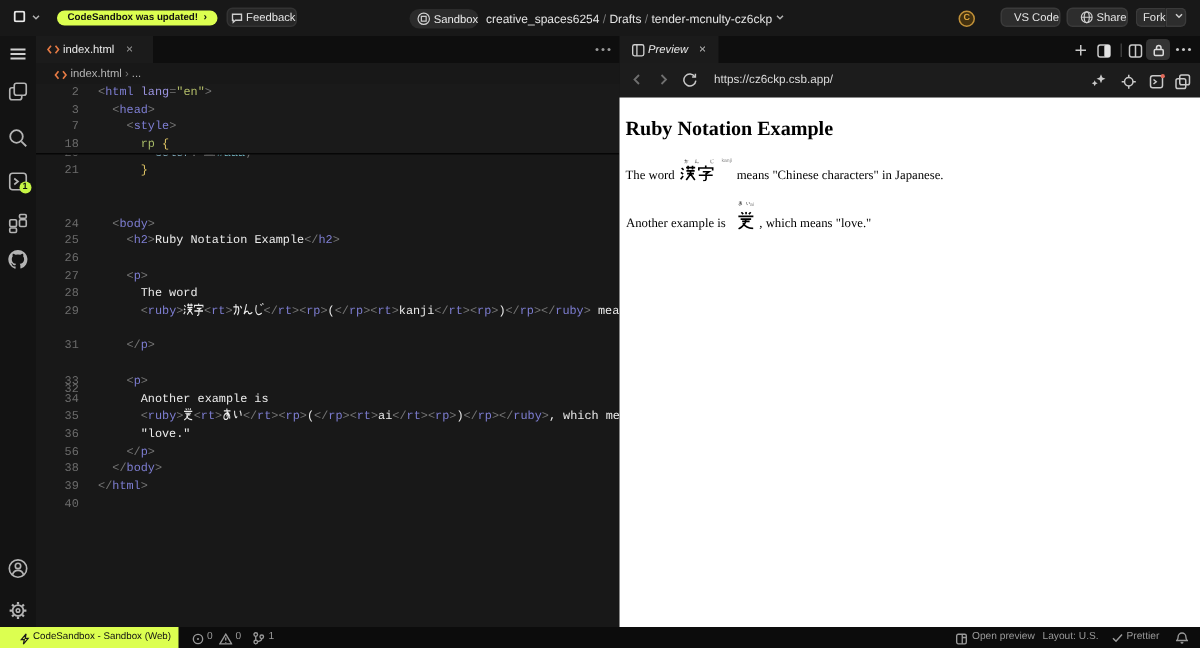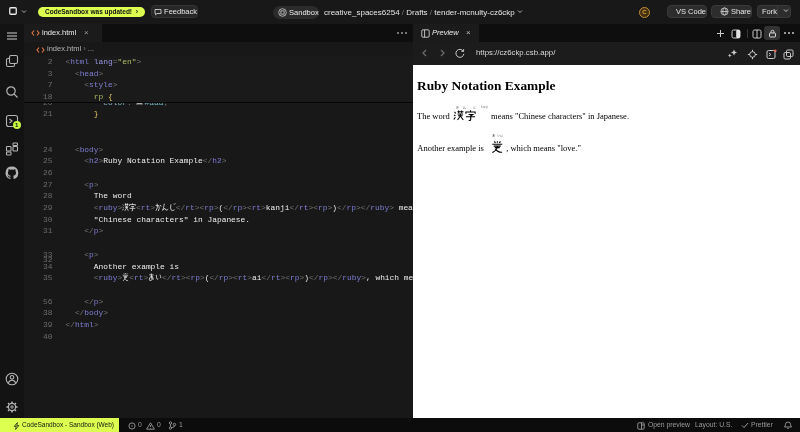--- a/index.html
+++ b/index.html
@@ -220,32 +220,32 @@
             <use href="#g-kan"></use>
           </svg></span><span class="ck"><svg viewBox="0 0 10 10" width="6.9" height="8.6" preserveAspectRatio="none">
             <use href="#g-ji2"></use>
           </svg></span><span class="pu">&lt;</span><span class="tg">rt</span><span class="pu">&gt;</span><span class="ck"><svg viewBox="0 0 10 10" width="6.9" height="8.6" preserveAspectRatio="none">
             <use href="#g-ka"></use>
           </svg></span><span class="ck"><svg viewBox="0 0 10 10" width="6.9" height="8.6" preserveAspectRatio="none">
             <use href="#g-n"></use>
           </svg></span><span class="ck"><svg viewBox="0 0 10 10" width="6.9" height="8.6" preserveAspectRatio="none">
             <use href="#g-zi"></use>
           </svg></span><span class="pu">&lt;/</span><span class="tg">rt</span><span class="pu">&gt;</span><span class="pu">&lt;</span><span class="tg">rp</span><span class="pu">&gt;</span>(<span class="pu">&lt;/</span><span class="tg">rp</span><span class="pu">&gt;</span><span class="pu">&lt;</span><span class="tg">rt</span><span class="pu">&gt;</span>kanji<span class="pu">&lt;/</span><span class="tg">rt</span><span class="pu">&gt;</span><span class="pu">&lt;</span><span class="tg">rp</span><span class="pu">&gt;</span>)<span class="pu">&lt;/</span><span class="tg">rp</span><span class="pu">&gt;</span><span class="pu">&lt;/</span><span class="tg">ruby</span><span class="pu">&gt;</span> mea</span></div>
-<div class="cl" style="top:157.75px"><span class="ln">30</span><span class="cx">      "Chinese characters" in Japanese.</span></div>
 <div class="cl" style="top:169.45px"><span class="ln">31</span><span class="cx">    <span class="pu">&lt;/</span><span class="tg">p</span><span class="pu">&gt;</span></span></div>
 <div class="cl" style="top:198px"><span class="ln">32</span></div>
 <div class="cl" style="top:192.85px"><span class="ln">33</span><span class="cx">    <span class="pu">&lt;</span><span class="tg">p</span><span class="pu">&gt;</span></span></div>
 <div class="cl" style="top:204.55px"><span class="ln">34</span><span class="cx">      Another example is</span></div>
 <div class="cl" style="top:216.25px"><span class="ln">35</span><span class="cx">      <span class="pu">&lt;</span><span class="tg">ruby</span><span class="pu">&gt;</span><span class="ck"><svg viewBox="0 0 10 10" width="6.9" height="8.6" preserveAspectRatio="none">
             <use href="#g-ai"></use>
           </svg></span><span class="pu">&lt;</span><span class="tg">rt</span><span class="pu">&gt;</span><span class="ck"><svg viewBox="0 0 10 10" width="6.9" height="8.6" preserveAspectRatio="none">
             <use href="#g-a"></use>
           </svg></span><span class="ck"><svg viewBox="0 0 10 10" width="6.9" height="8.6" preserveAspectRatio="none">
             <use href="#g-i"></use>
           </svg></span><span class="pu">&lt;/</span><span class="tg">rt</span><span class="pu">&gt;</span><span class="pu">&lt;</span><span class="tg">rp</span><span class="pu">&gt;</span>(<span class="pu">&lt;/</span><span class="tg">rp</span><span class="pu">&gt;</span><span class="pu">&lt;</span><span class="tg">rt</span><span class="pu">&gt;</span>ai<span class="pu">&lt;/</span><span class="tg">rt</span><span class="pu">&gt;</span><span class="pu">&lt;</span><span class="tg">rp</span><span class="pu">&gt;</span>)<span class="pu">&lt;/</span><span class="tg">rp</span><span class="pu">&gt;</span><span class="pu">&lt;/</span><span class="tg">ruby</span><span class="pu">&gt;</span>, which me</span></div>
+<div class="cl" style="top:227.95px"><span class="ln">36</span><span class="cx">      "love."</span></div>
 <div class="cl" style="top:239.65px"><span class="ln">56</span><span class="cx">    <span class="pu">&lt;/</span><span class="tg">p</span><span class="pu">&gt;</span></span></div>
 <div class="cl" style="top:251.35px"><span class="ln">38</span><span class="cx">  <span class="pu">&lt;/</span><span class="tg">body</span><span class="pu">&gt;</span></span></div>
 <div class="cl" style="top:263.05px"><span class="ln">39</span><span class="cx"><span class="pu">&lt;/</span><span class="tg">html</span><span class="pu">&gt;</span></span></div>
 <div class="cl" style="top:274.75px"><span class="ln">40</span></div>
 </div>
 <div id="sticky">
 <div class="cl" style="top:0px"><span class="ln">2</span><span class="cx"><span class="pu">&lt;</span><span class="tg">html</span> <span class="at">lang</span><span class="pu">=</span><span class="st">"en"</span><span class="pu">&gt;</span></span></div>
 <div class="cl" style="top:11.7px"><span class="ln">3</span><span class="cx">  <span class="pu">&lt;</span><span class="tg">head</span><span class="pu">&gt;</span></span></div>
 <div class="cl" style="top:23.4px"><span class="ln">7</span><span class="cx">    <span class="pu">&lt;</span><span class="tg">style</span><span class="pu">&gt;</span></span></div>
 <div class="cl" style="top:35.1px"><span class="ln">18</span><span class="cx">      <span class="se">rp</span> <span class="br">{</span></span></div>

